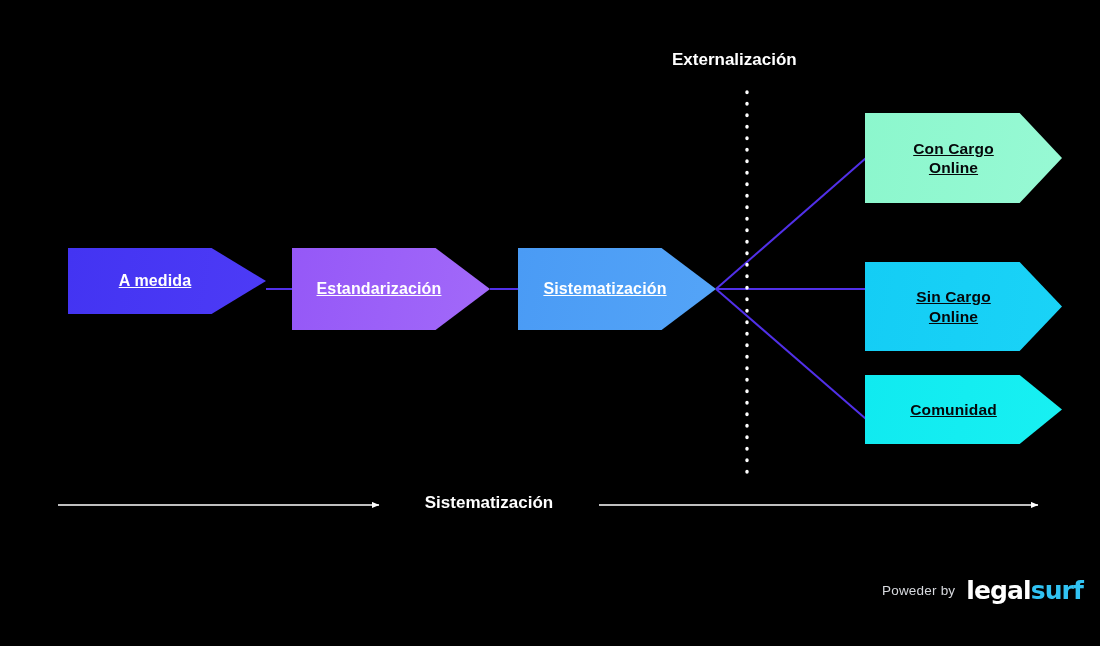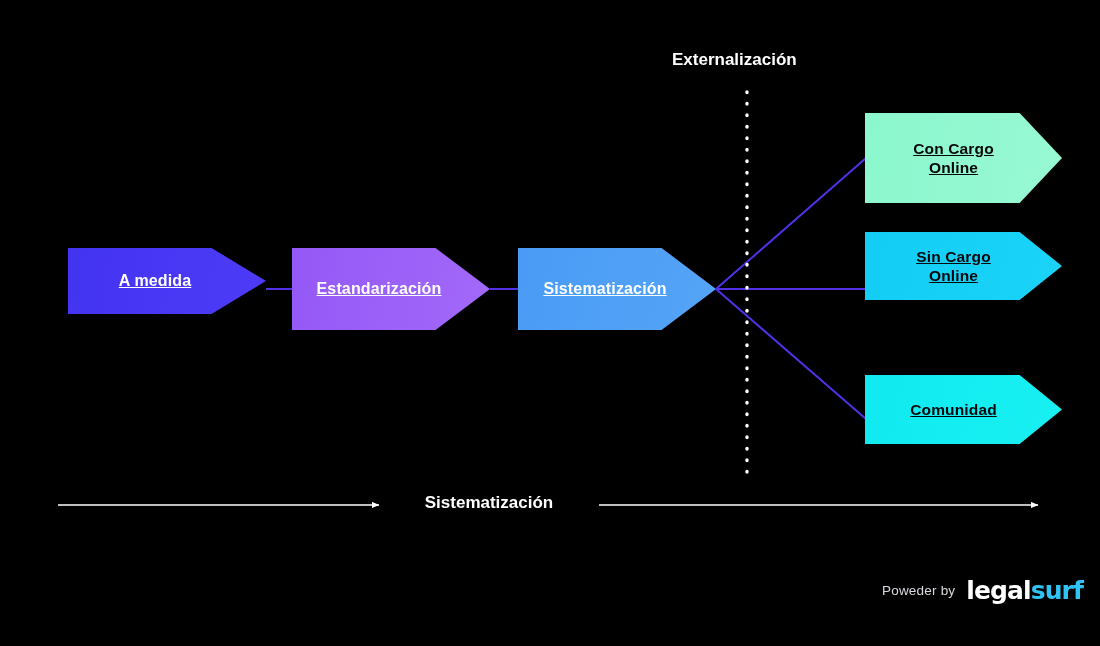--- a/index.html
+++ b/index.html
@@ -140,21 +140,21 @@
               background:linear-gradient(100deg,#4a9bf5 0%,#54a4f7 100%);">
     <span class="lbl" style="font-size:16px; margin-right:24px;">Sistematización</span>
   </div>
 
   <div class="chev out-box dark-text" style="left:865px; top:113px; width:197px; height:90px;
               background:linear-gradient(100deg,#8cf7cd 0%,#97f9d4 100%);">
     <span class="lbl" style="font-size:15.5px; margin-right:20px;">Con Cargo
 Online</span>
   </div>
 
-  <div class="chev out-box dark-text" style="left:865px; top:232px; width:197px; height:68px;
+  <div class="chev out-box dark-text" style="left:865px; top:262px; width:197px; height:89px;
               background:linear-gradient(100deg,#14cdf5 0%,#1ad3f7 100%);">
     <span class="lbl" style="font-size:15.5px; margin-right:20px;">Sin Cargo
 Online</span>
   </div>
 
   <div class="chev out-box dark-text" style="left:865px; top:375px; width:197px; height:69px;
               background:linear-gradient(100deg,#10eaf0 0%,#18f0f2 100%);">
     <span class="lbl" style="font-size:15.5px; margin-right:20px;">Comunidad</span>
   </div>
 

